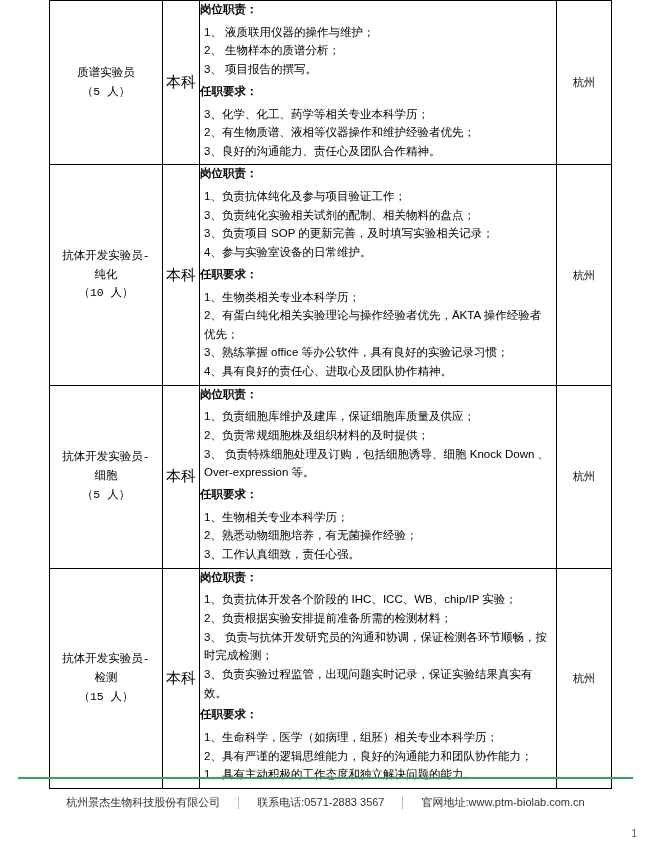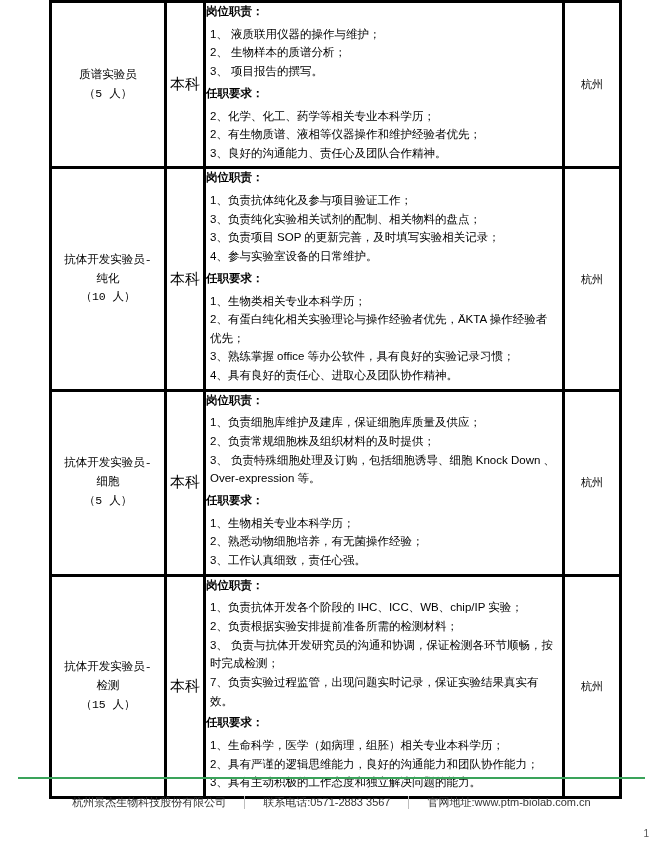--- a/index.html
+++ b/index.html
@@ -21,21 +21,21 @@
     height: 845px;
     box-sizing: border-box;
   }
   table.jobs {
     border-collapse: collapse;
     width: 560px;
     margin: 0 0 0 49px;
     table-layout: fixed;
   }
   table.jobs td {
-    border: 3px solid #000000;
+    border: 1px solid #000000;
     vertical-align: middle;
     padding: 0;
   }
   td.col-title {
     width: 112px;
     text-align: center;
     font-size: 11.5px;
     line-height: 1.65;
     padding: 4px 3px;
     font-family: Liberation Mono, monospace;
@@ -76,21 +76,21 @@
     margin: 0;
     padding: 0;
     white-space: normal;
   }
   .title-line {
     display: block;
   }
   .footer {
     position: absolute;
     left: 0;
-    right: 0;
+    right: 12px;
     bottom: 0;
     height: 72px;
   }
   .footer-rule {
     position: absolute;
     left: 18px;
     right: 18px;
     top: 4px;
     height: 2px;
     background: #3aa35a;
@@ -138,21 +138,21 @@
         <td class="col-edu">本科</td>
         <td class="col-desc">
           <div class="sec-head">岗位职责：</div>
           <ul class="lines">
             <li>1、 液质联用仪器的操作与维护；</li>
             <li>2、 生物样本的质谱分析；</li>
             <li>3、 项目报告的撰写。</li>
           </ul>
           <div class="sec-head second">任职要求：</div>
           <ul class="lines">
-            <li>2、化学、化工、药学等相关专业本科学历；</li>
+            <li>3、化学、化工、药学等相关专业本科学历；</li>
             <li>2、有生物质谱、液相等仪器操作和维护经验者优先；</li>
             <li>3、良好的沟通能力、责任心及团队合作精神。</li>
           </ul>
         </td>
         <td class="col-city">杭州</td>
       </tr>
 
       <tr>
         <td class="col-title">
           <span class="title-line">抗体开发实验员-</span>
@@ -209,27 +209,27 @@
           <span class="title-line">检测</span>
           <span class="title-line">（15 人）</span>
         </td>
         <td class="col-edu">本科</td>
         <td class="col-desc">
           <div class="sec-head">岗位职责：</div>
           <ul class="lines">
             <li>1、负责抗体开发各个阶段的 IHC、ICC、WB、chip/IP 实验；</li>
             <li>2、负责根据实验安排提前准备所需的检测材料；</li>
             <li>3、 负责与抗体开发研究员的沟通和协调，保证检测各环节顺畅，按时完成检测；</li>
-            <li>7、负责实验过程监管，出现问题实时记录，保证实验结果真实有效。</li>
+            <li>3、负责实验过程监管，出现问题实时记录，保证实验结果真实有效。</li>
           </ul>
           <div class="sec-head second">任职要求：</div>
           <ul class="lines">
             <li>1、生命科学，医学（如病理，组胚）相关专业本科学历；</li>
             <li>2、具有严谨的逻辑思维能力，良好的沟通能力和团队协作能力；</li>
-            <li>3、具有主动积极的工作态度和独立解决问题的能力。</li>
+            <li>1、具有主动积极的工作态度和独立解决问题的能力。</li>
           </ul>
         </td>
         <td class="col-city">杭州</td>
       </tr>
 
     </tbody>
   </table>
 
   <div class="footer">
     <div class="footer-rule"></div>

